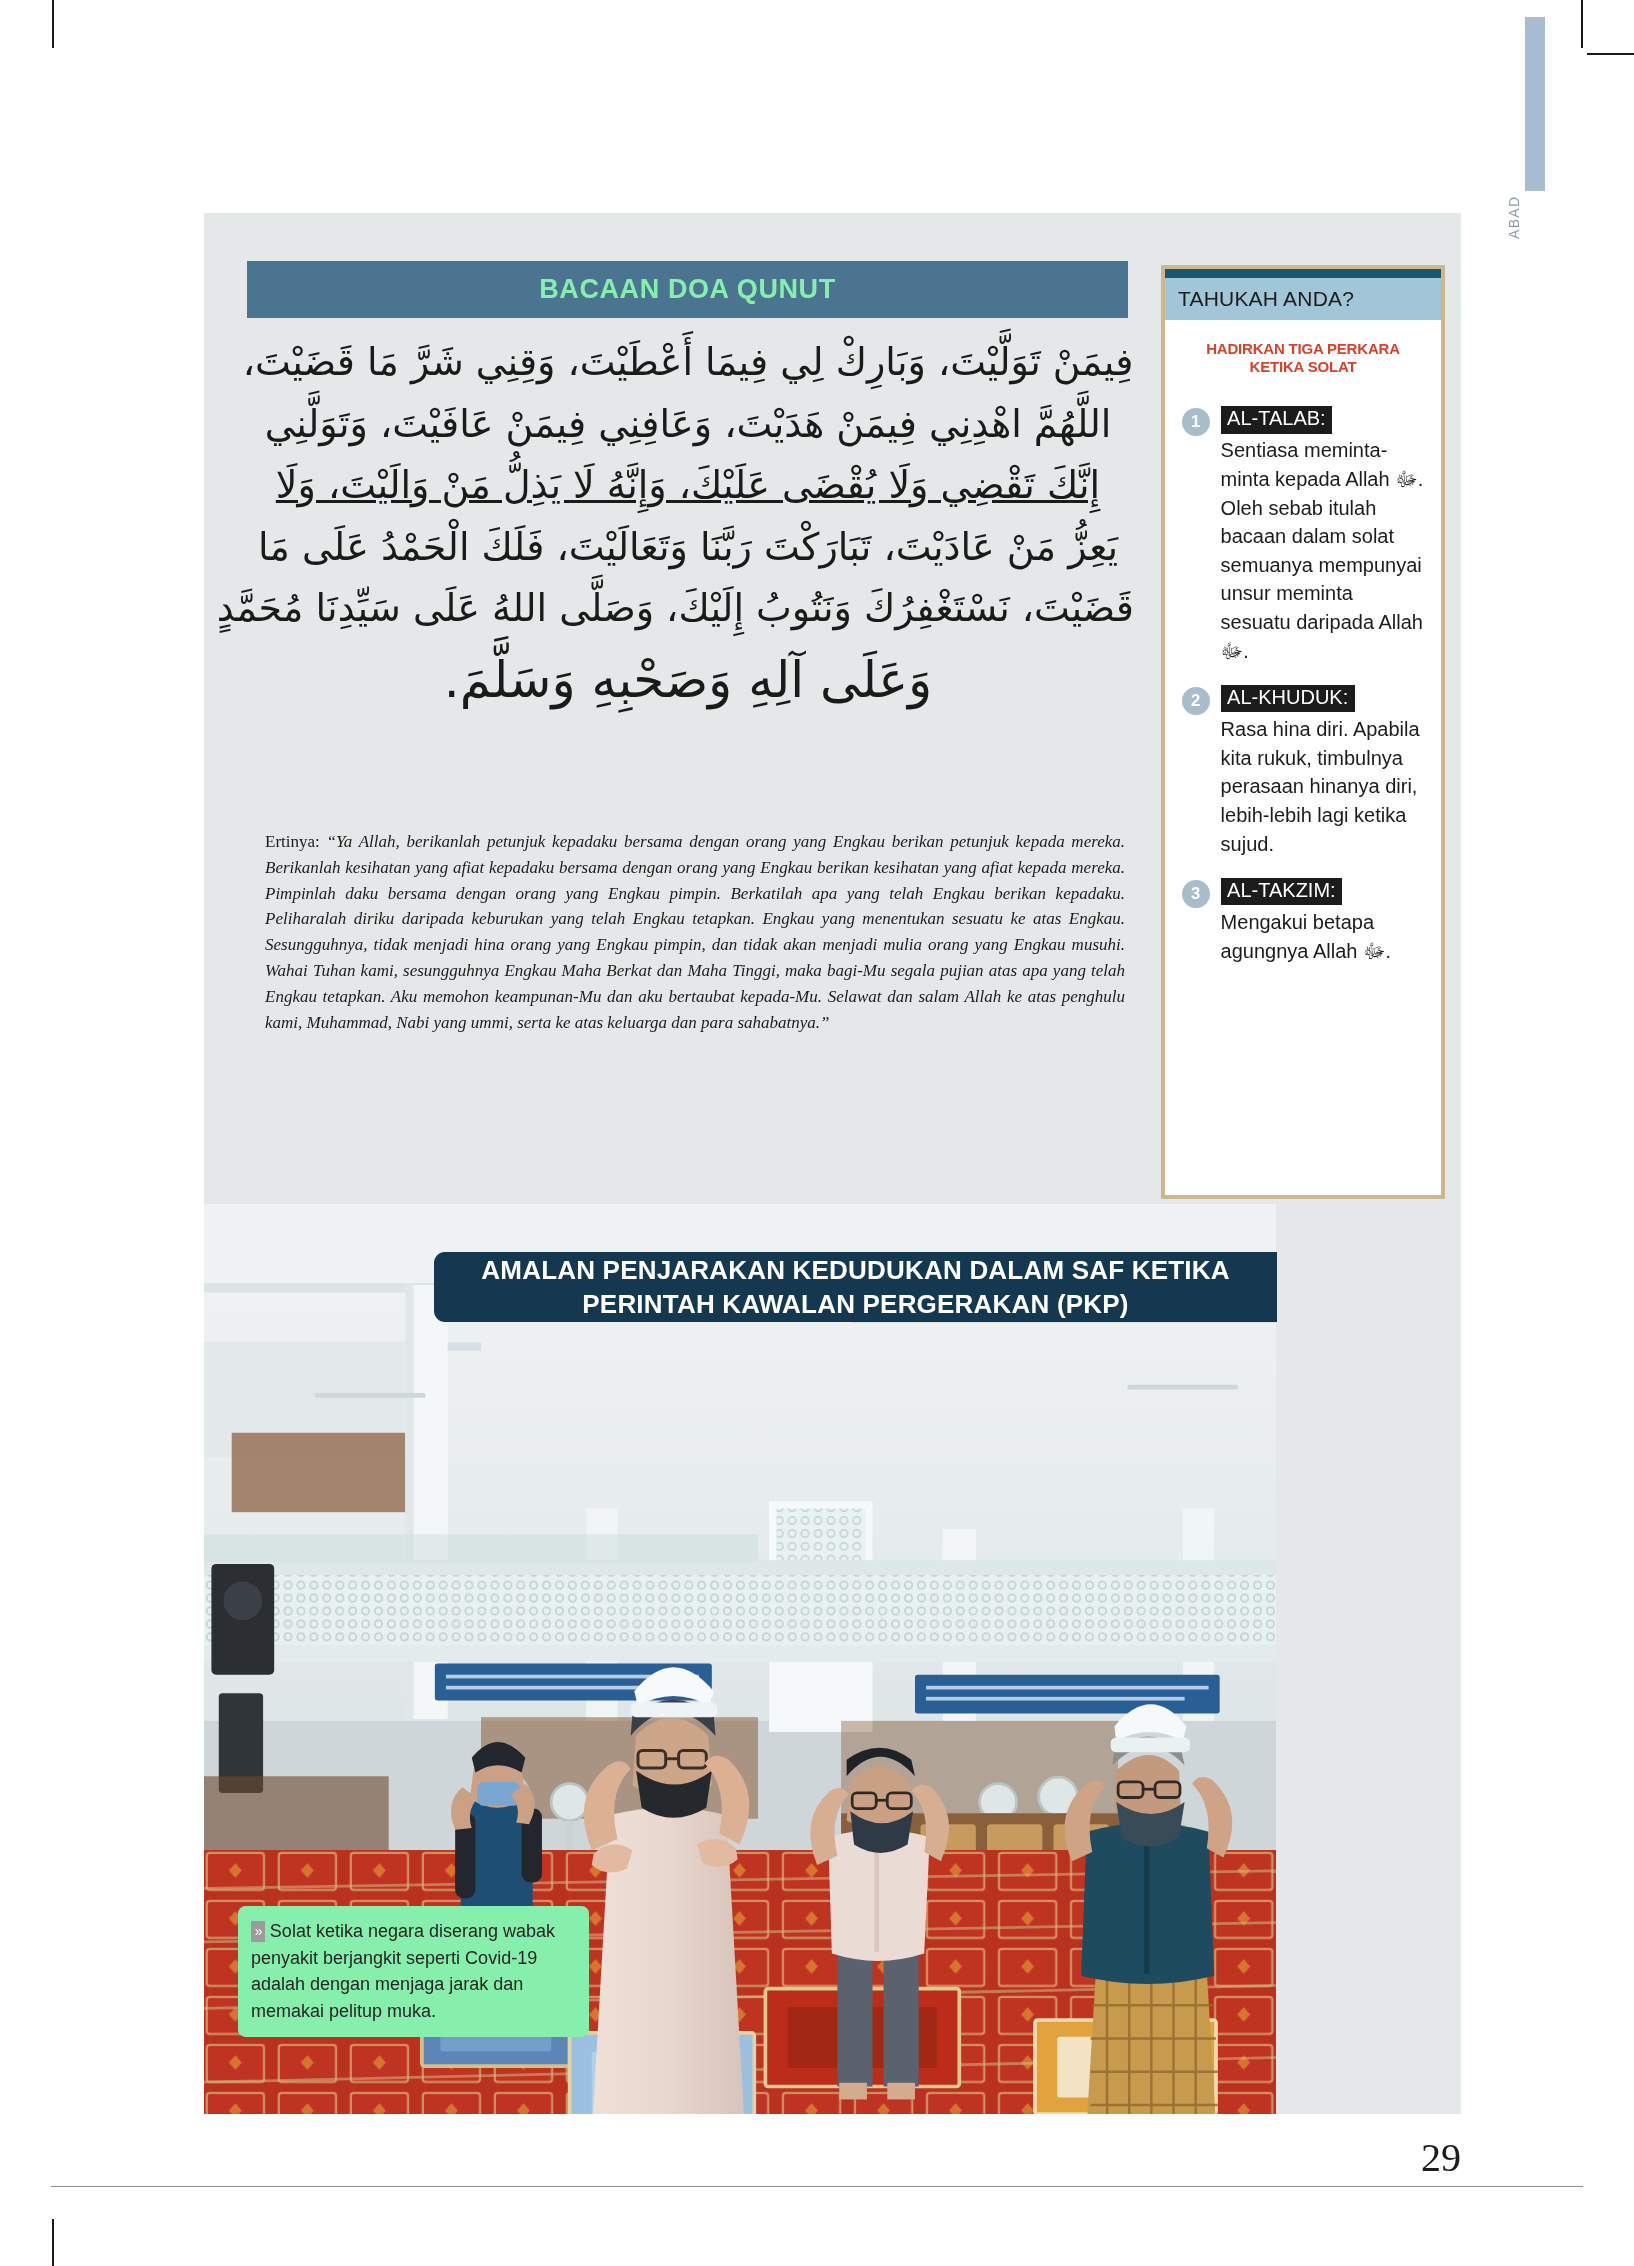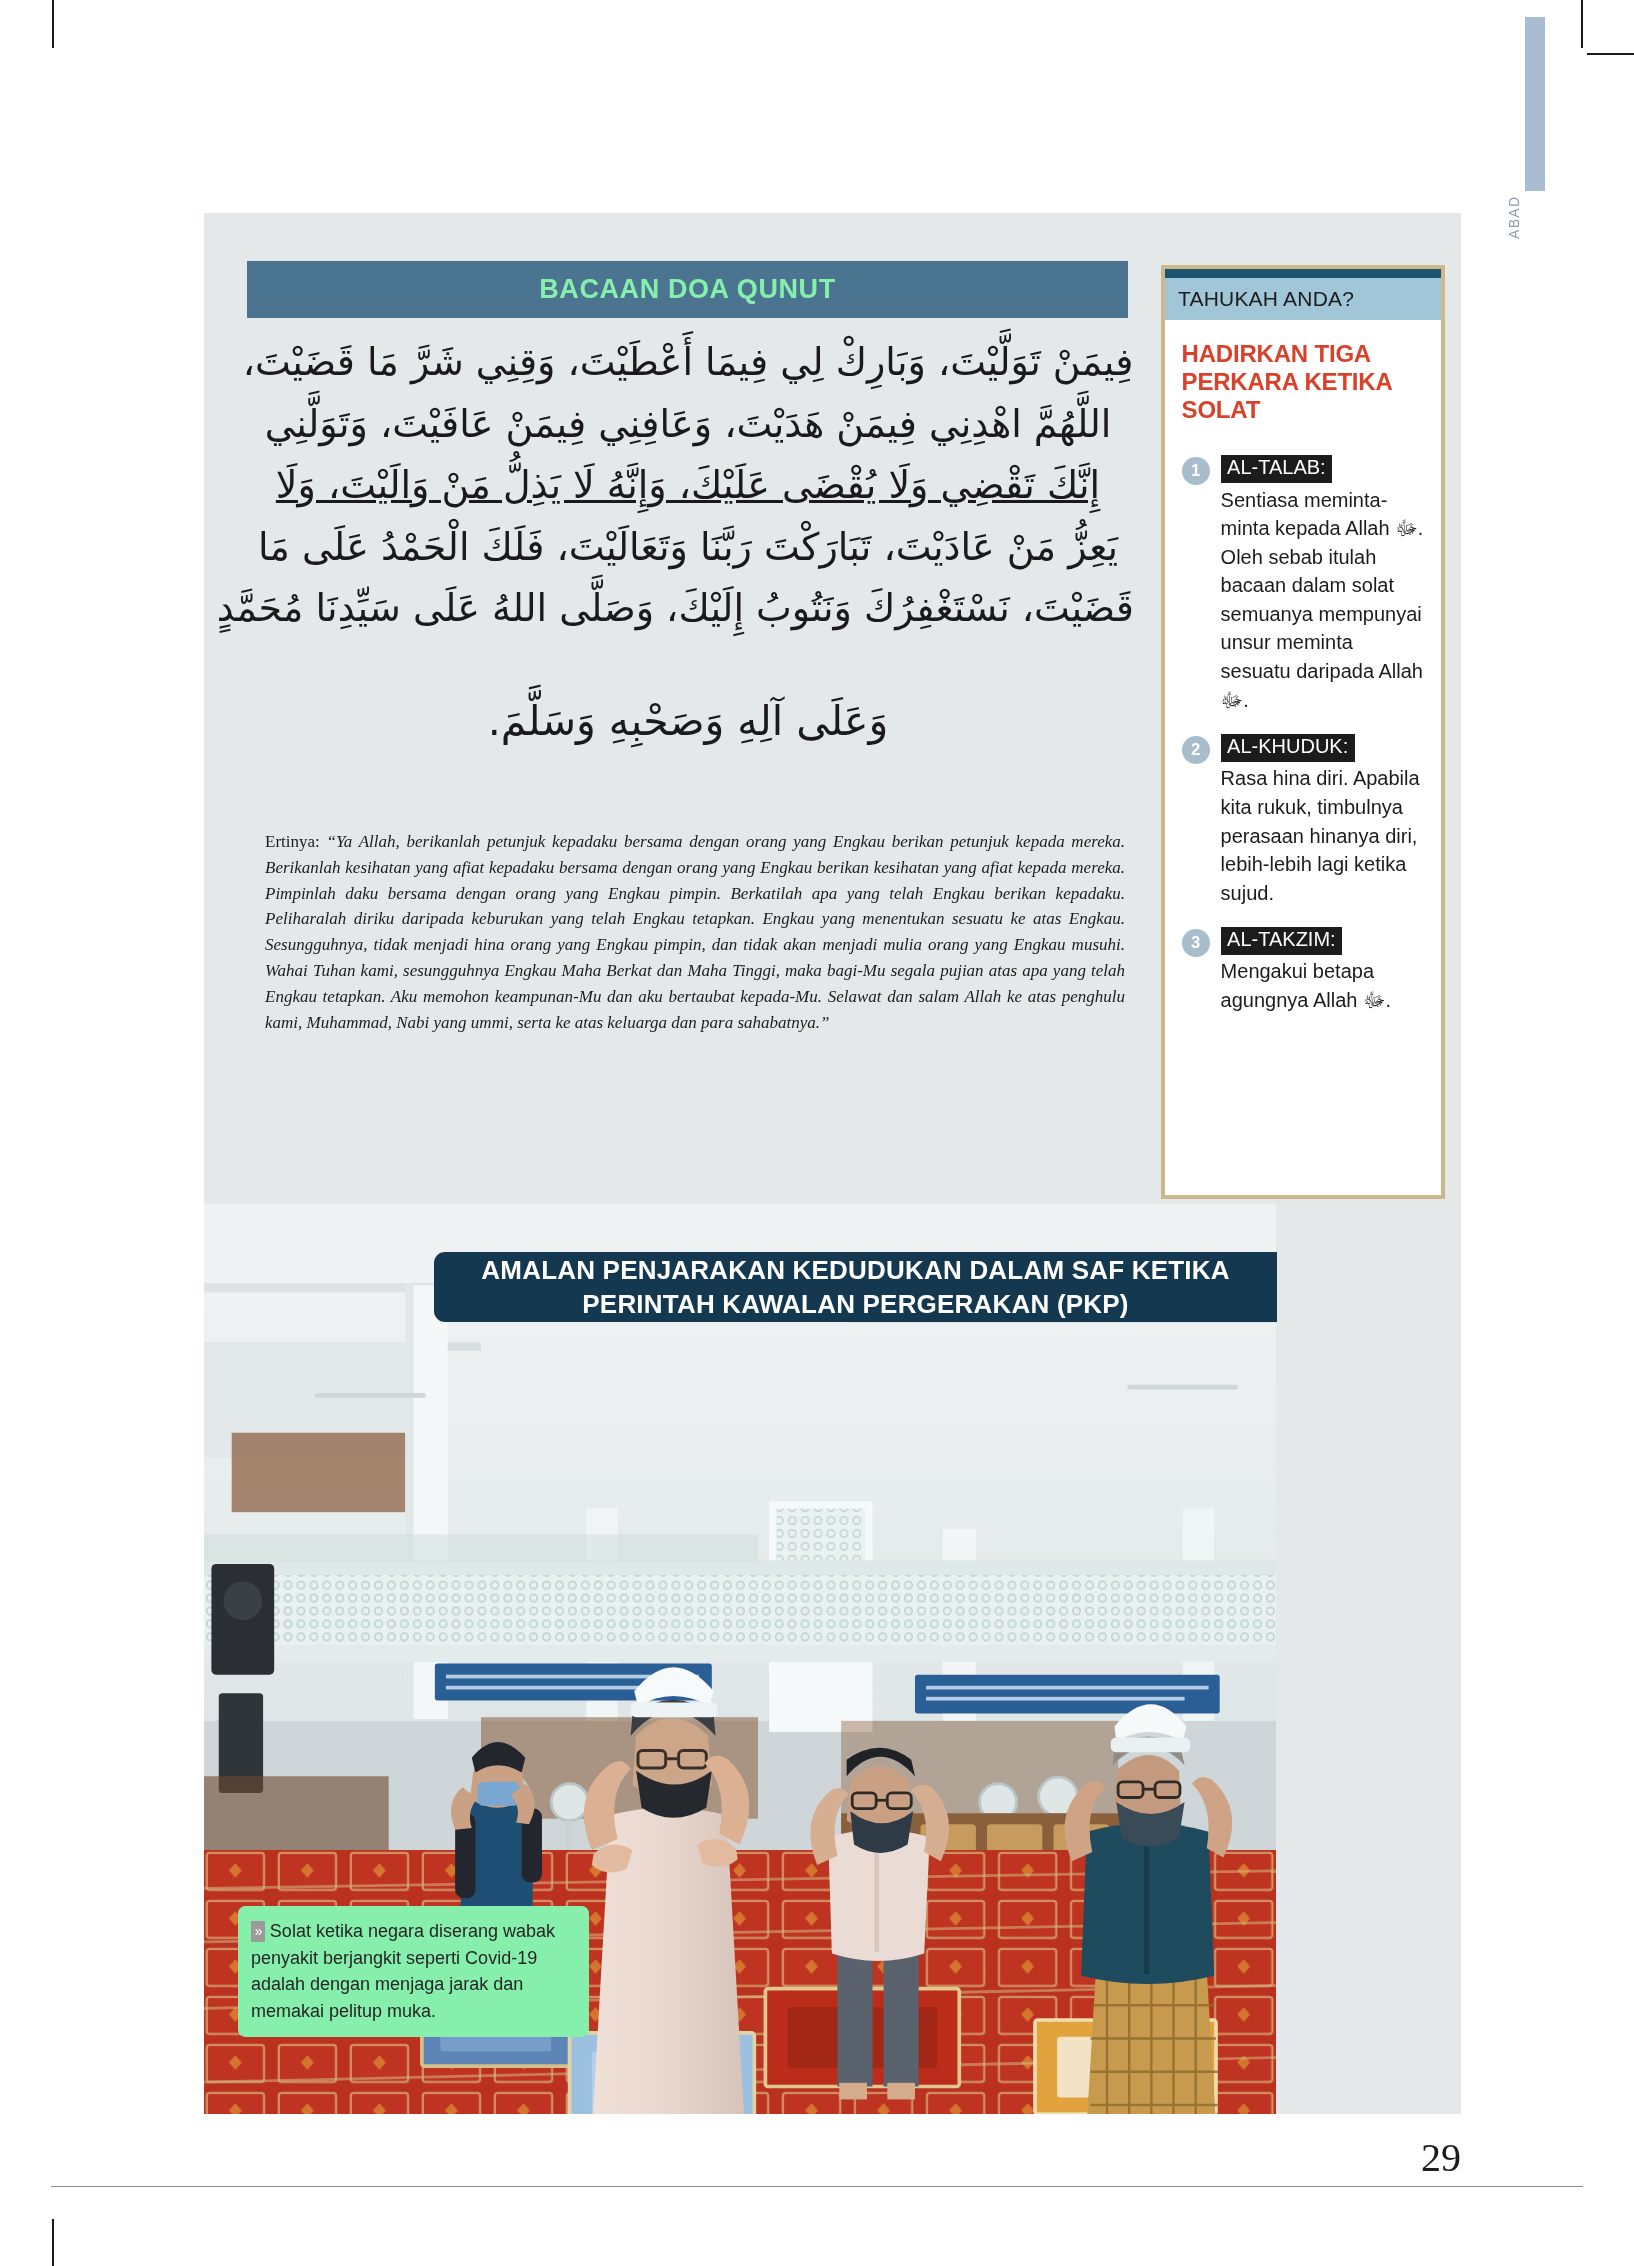--- a/index.html
+++ b/index.html
@@ -82,21 +82,21 @@
     font-size: 39px;
     line-height: 1.62;
     font-weight: 500;
   }
   .arabic-line { display: block; white-space: nowrap; }
   .arabic-line.l1 { font-size: 38px; }
   .arabic-line.l2 { font-size: 38px; }
   .arabic-line.l3 { font-size: 38px; text-decoration: underline; }
   .arabic-line.l4 { font-size: 38px; }
   .arabic-line.l5 { font-size: 38px; }
-  .arabic-line.l6 { font-size: 41px; text-align: center; margin-top: 48px; }
+  .arabic-line.l6 { font-size: 50px; text-align: center; }
 
   
   .translation {
     position: absolute;
     left: 265px; top: 829px;
     width: 860px;
     font-family: "Liberation Serif", serif;
     font-size: 17px;
     line-height: 1.52;
     color: #1c1c1c;
@@ -126,25 +126,26 @@
   }
   .sidebar-header-title {
     font-size: 21px;
     color: #1c1c1c;
     font-weight: 400;
     letter-spacing: 0.2px;
   }
   .sidebar-body { padding: 20px 16.6px 9.2px 16.6px; }
   .sidebar-heading {
     color: #d8412a;
-    font-size: 24px;
+    font-size: 15px;
     font-weight: bold;
     line-height: 1.17;
     letter-spacing: -0.2px;
     margin-bottom: 31px;
+    text-align: center;
   }
   .fact-item {
     display: flex;
     align-items: flex-start;
     margin-bottom: 20px;
   }
   .fact-num {
     flex: 0 0 auto;
     width: 28px; height: 28px;
     border-radius: 50%;

